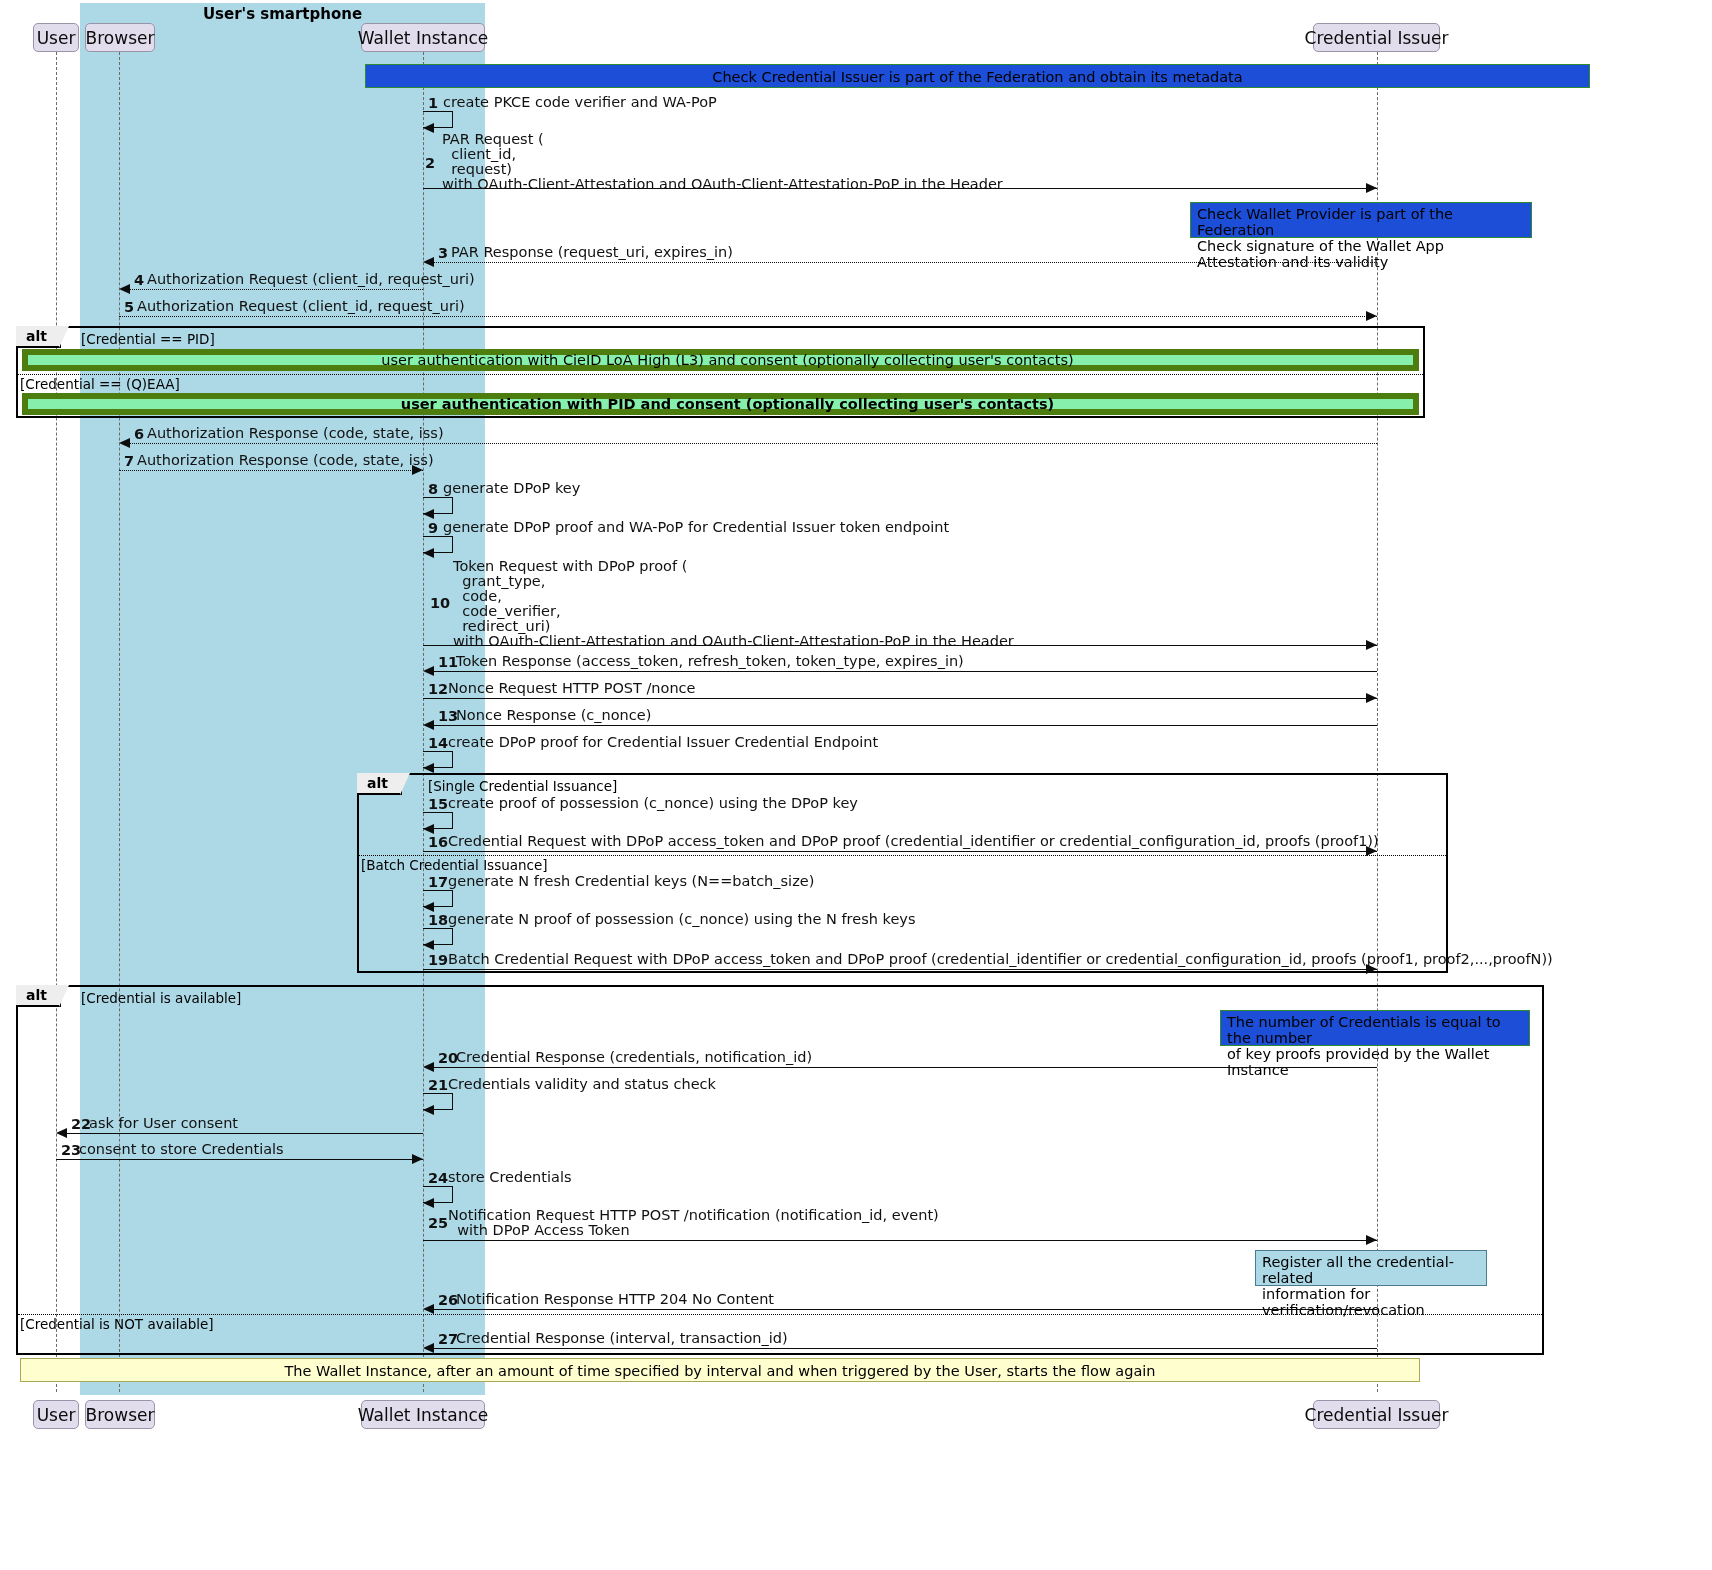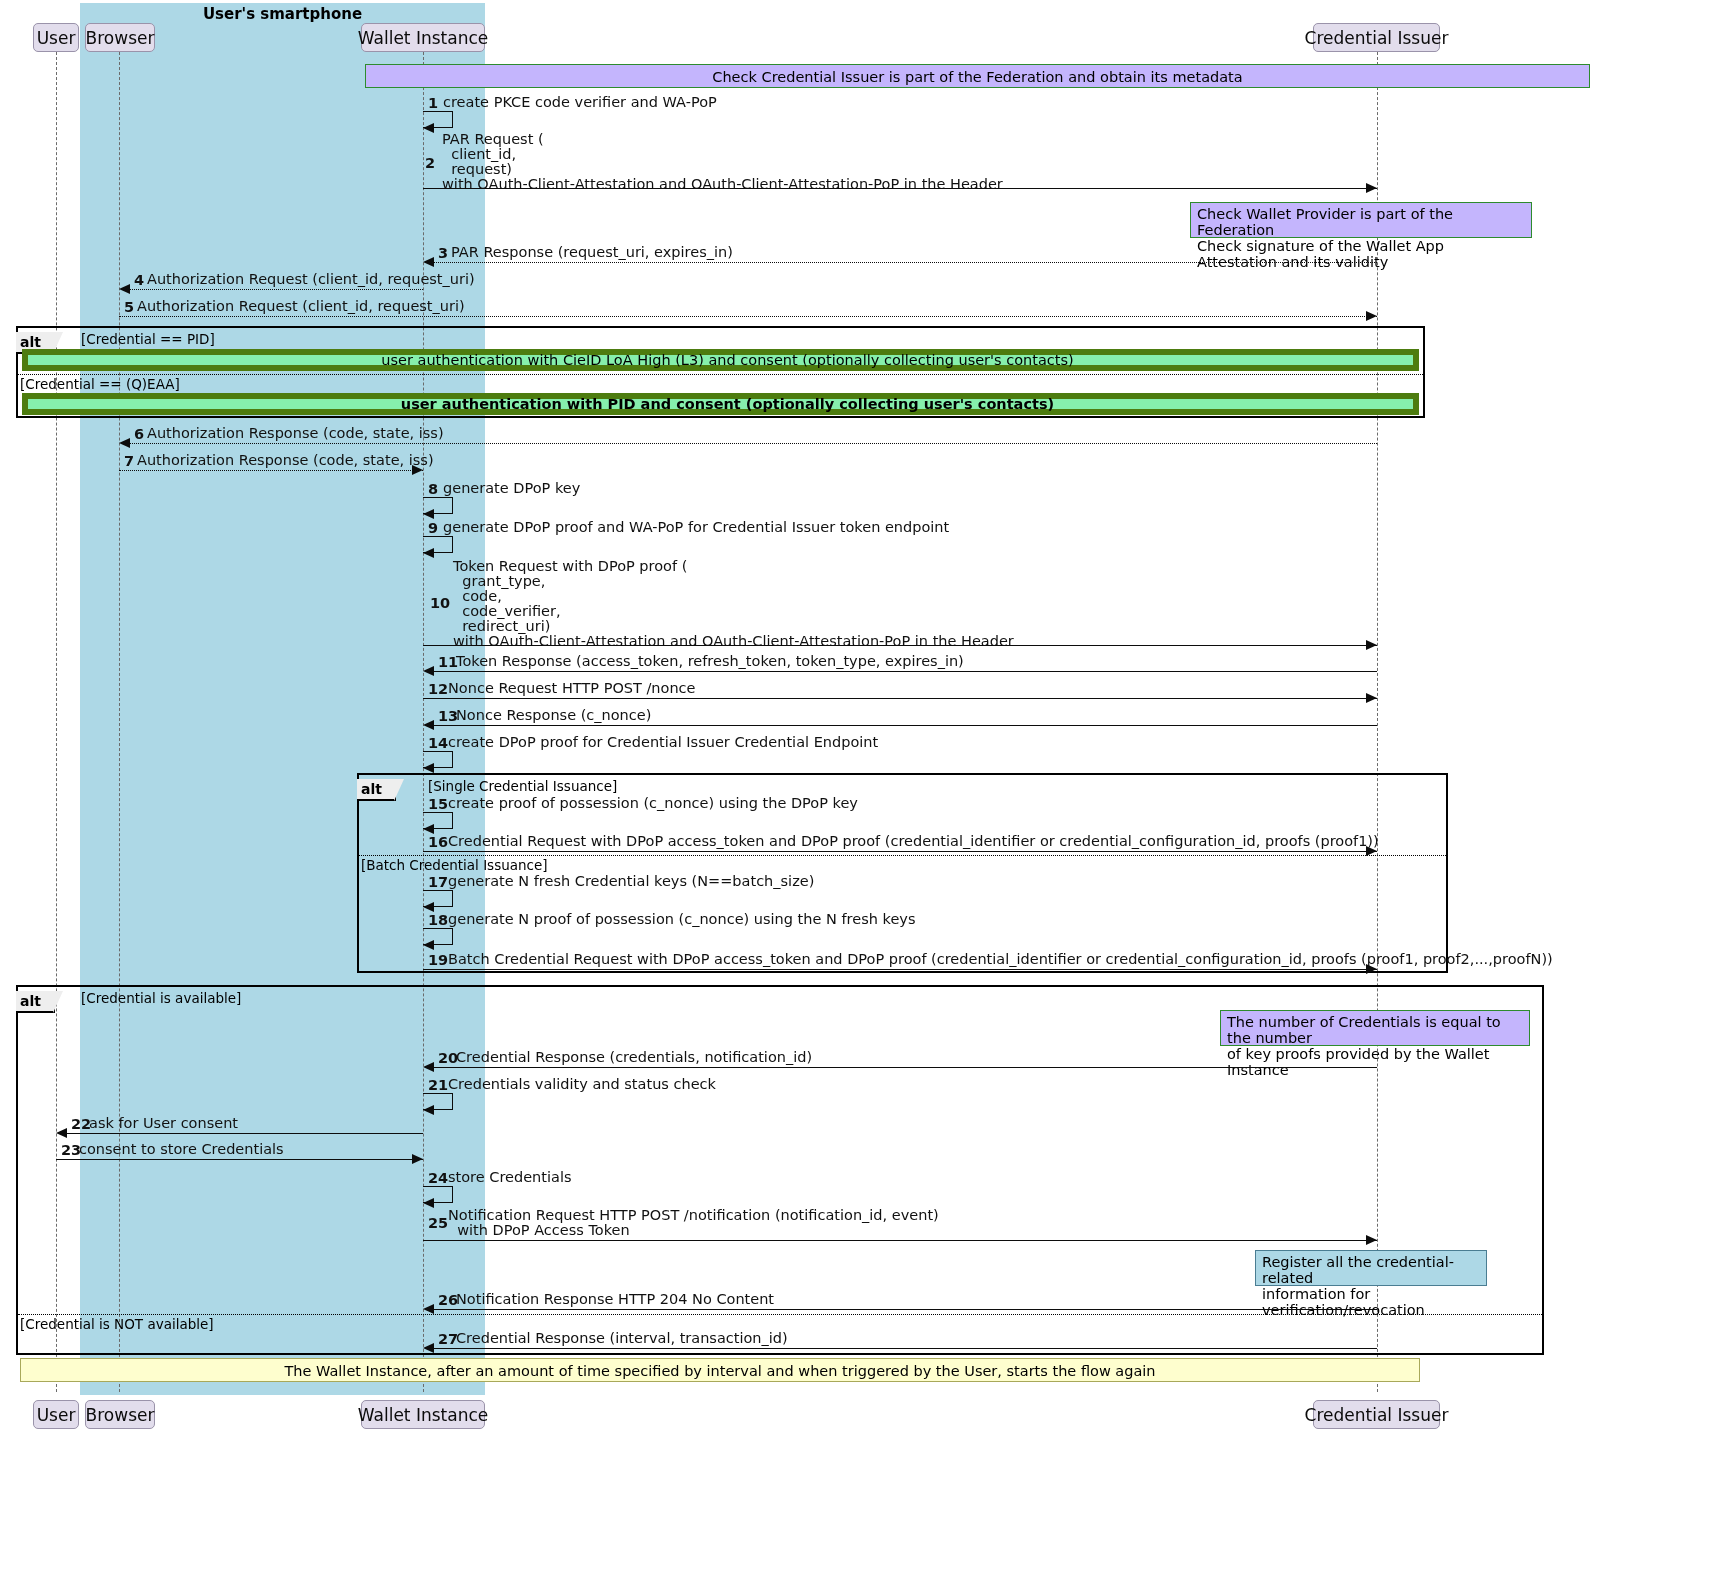--- a/index.html
+++ b/index.html
@@ -24,39 +24,38 @@
   }
 
   
   .lifeline{border-left:1px dashed #6b6b6b;width:0;}
 
   
   .note{
     border:1px solid #3a3a3a;font-size:14.5px;line-height:16px;
     padding:3px 6px;white-space:pre-line;box-sizing:border-box;
   }
-  .note.green{background:#c4b5fd;border-color:#2e8b2e;}
+  .note.green{background:#1d4ed8;border-color:#2e8b2e;}
   .note.blue{background:#ADD8E6;border-color:#4a7d92;}
   .note.yellow{background:#FEFECE;border-color:#a8a85a;}
   .note.center{text-align:center;}
 
   
   .refbox{
     border:6px solid #4d7c0f;background:#86efac;font-size:14.5px;
     display:flex;align-items:center;justify-content:center;text-align:center;padding-left:14px;
   }
 
   
   .frame{border:2px solid #000;background:transparent;}
   .frame-label{
     position:absolute;left:0;top:0;background:#EEEEEE;border:2px solid #000;
     border-top:none;border-left:none;
-    font-size:14px;font-weight:bold;padding:2px 12px 2px 4px;
+    font-size:14px;font-weight:bold;padding:2px 12px 2px 10px;
     color:#000;
-    margin-top:6px;
   }
   .frame-label::after{
     content:"";position:absolute;right:-10px;top:0;width:0;height:0;
     border-left:10px solid #EEEEEE;border-bottom:22px solid transparent;
   }
   .frame-cond{font-size:13.5px;font-weight:normal;color:#000;white-space:nowrap;}
   .frame-divider{border-top:1px dotted #000;height:0;}
 
   
   .msgline{height:0;border-top:1.6px solid #0c0c0c;}

